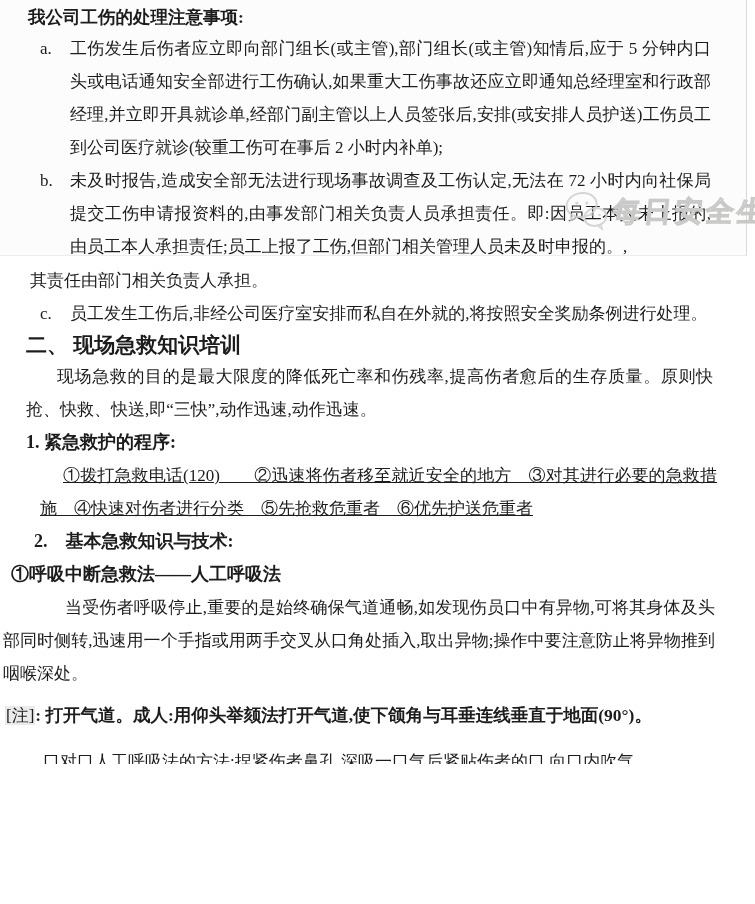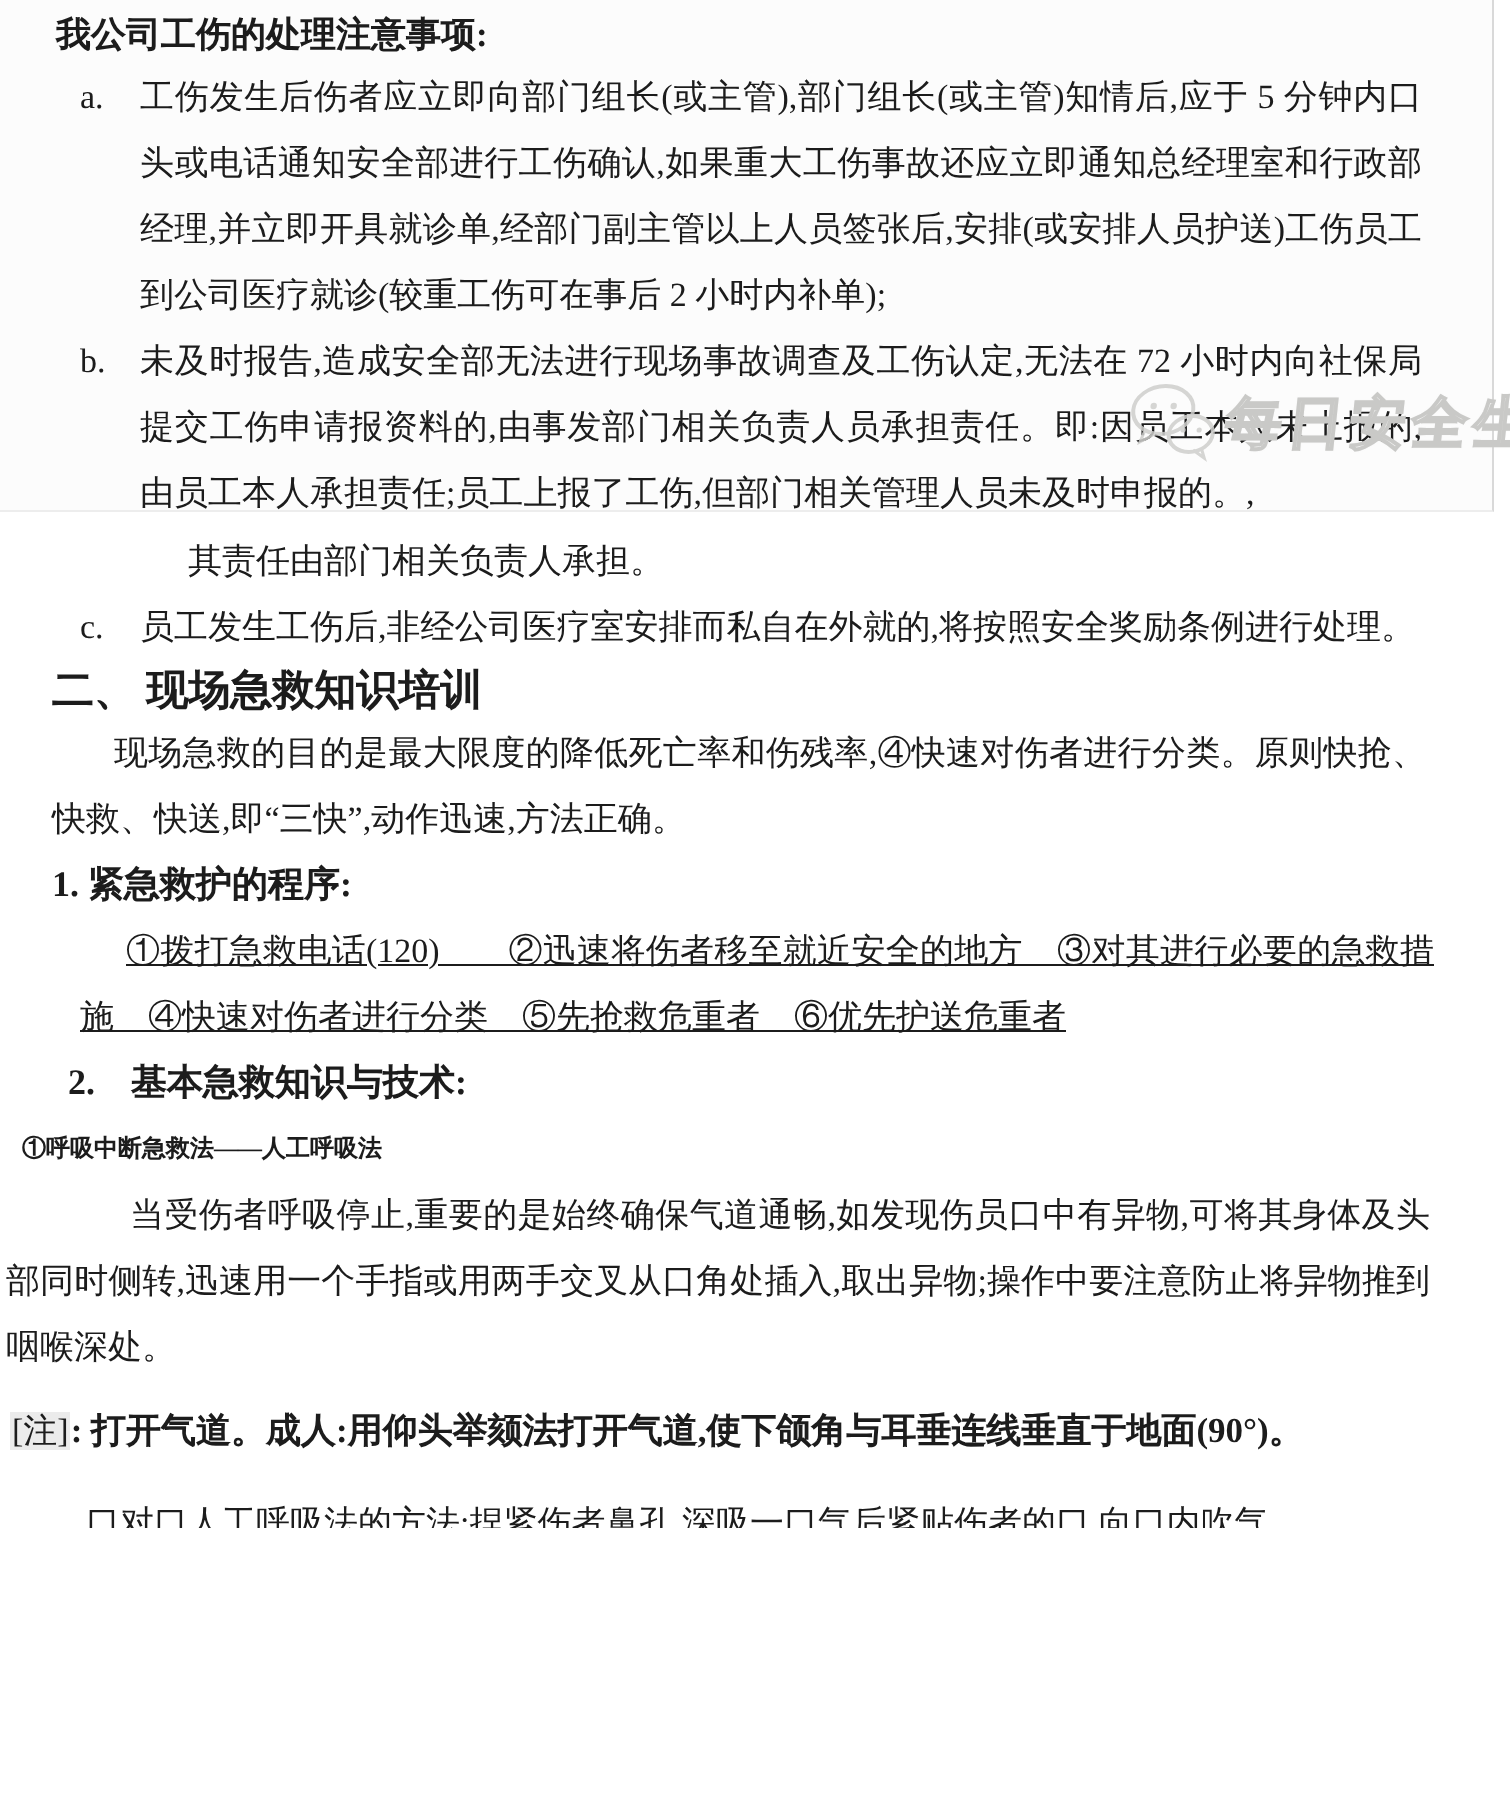--- a/index.html
+++ b/index.html
@@ -37,33 +37,33 @@
     padding-right:35px;
     text-align:justify;
   }
   .seg-main .list-item{padding-right:42px;}
   .list-item .marker{
     position:absolute;
     left:40px;top:0;
     font-family:"Liberation Serif","DejaVu Serif",serif;
   }
   .item-a{margin-top:3px;}
-  .cont-line{padding-left:94px;}
+  .cont-line{padding-left:30px;}
   .sec-heading{
     padding-left:26px;
     font-weight:bold;
     font-size:21px;
     line-height:30px;
   }
   .para1{margin-top:11px;padding-left:2px;padding-right:42px;text-indent:55px;text-align:justify;}
   .para2{padding-left:26px;padding-right:42px;text-indent:31px;text-align:justify;}
   .sub-heading1{padding-left:26px;font-weight:bold;font-size:18px;}
   .steps{padding-left:40px;padding-right:38px;text-indent:23px;text-align:justify;text-decoration:underline;}
   .sub-heading2{padding-left:18px;font-weight:bold;font-size:18px;margin-left:16px;}
-  .method-heading{padding-left:11px;font-weight:bold;font-size:12px;}
+  .method-heading{padding-left:11px;font-weight:bold;font-size:18px;}
   .para3{padding-left:3px;padding-right:40px;text-indent:62px;text-align:justify;}
   .note-line{margin-top:9px;padding-left:5px;padding-right:30px;}
   .note-prefix{
     background:#ebebeb;
     padding:0 1px;
     font-weight:normal;
   }
   .note-bold{font-weight:bold;font-size:17.5px;}
   .para4{margin-top:13px;padding-left:3px;padding-right:40px;text-indent:40px;}
   .watermark{
@@ -129,21 +129,21 @@
     <p class="cont-line">其责任由部门相关负责人承担。</p>
 
     <p class="list-item">
       <span class="marker">c.</span>
       <span>员工发生工伤后,非经公司医疗室安排而私自在外就的,将按照安全奖励条例进行处理。</span>
     </p>
 
     <p class="sec-heading">二、 现场急救知识培训</p>
 
 
-    <p class="para2">现场急救的目的是最大限度的降低死亡率和伤残率,④快速对伤者进行分类。原则快抢、快救、快送,即“三快”,动作迅速,方法正确。</p>
+    <p class="para2">现场急救的目的是最大限度的降低死亡率和伤残率,提高伤者愈后的生存质量。原则快抢、快救、快送,即“三快”,动作迅速,动作迅速。</p>
 
     <p class="sub-heading1">1. 紧急救护的程序:</p>
 
     <p class="steps">①拨打急救电话(120)　　②迅速将伤者移至就近安全的地方　③对其进行必要的急救措施　④快速对伤者进行分类　⑤先抢救危重者　⑥优先护送危重者</p>
 
     <p class="sub-heading2">2.　基本急救知识与技术:</p>
 
     <p class="method-heading">①呼吸中断急救法——人工呼吸法</p>
 
     <p class="para3">当受伤者呼吸停止,重要的是始终确保气道通畅,如发现伤员口中有异物,可将其身体及头部同时侧转,迅速用一个手指或用两手交叉从口角处插入,取出异物;操作中要注意防止将异物推到咽喉深处。</p>

